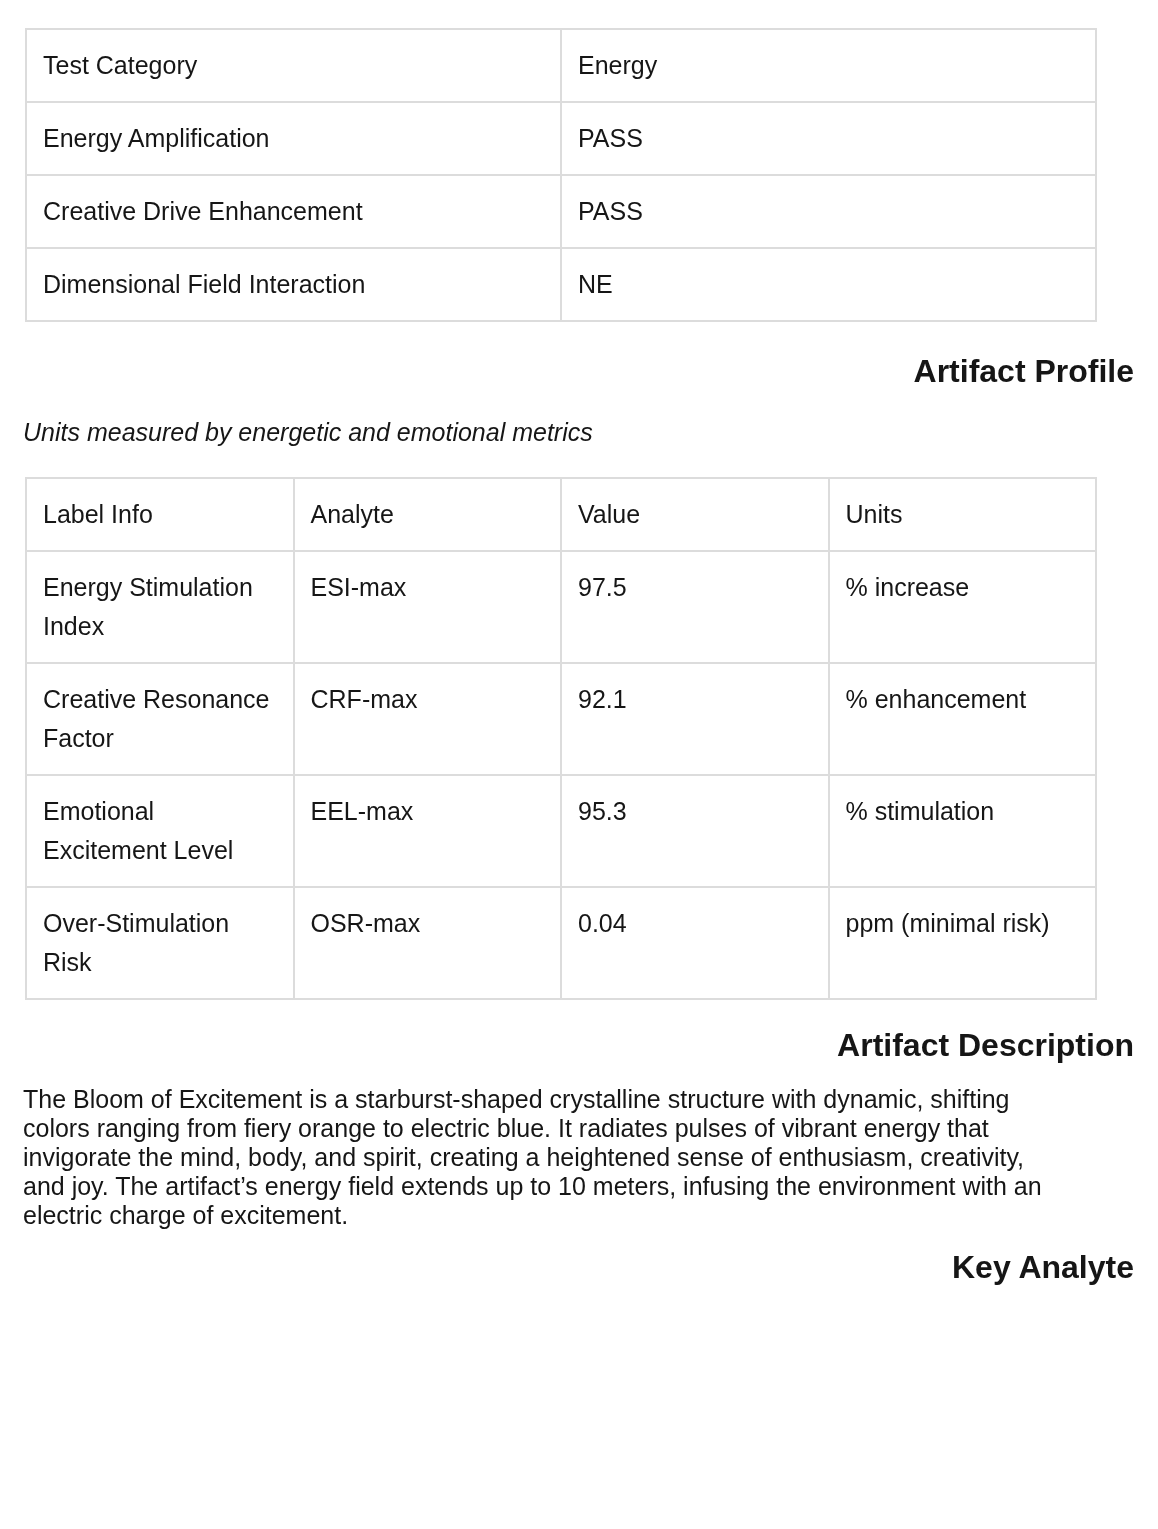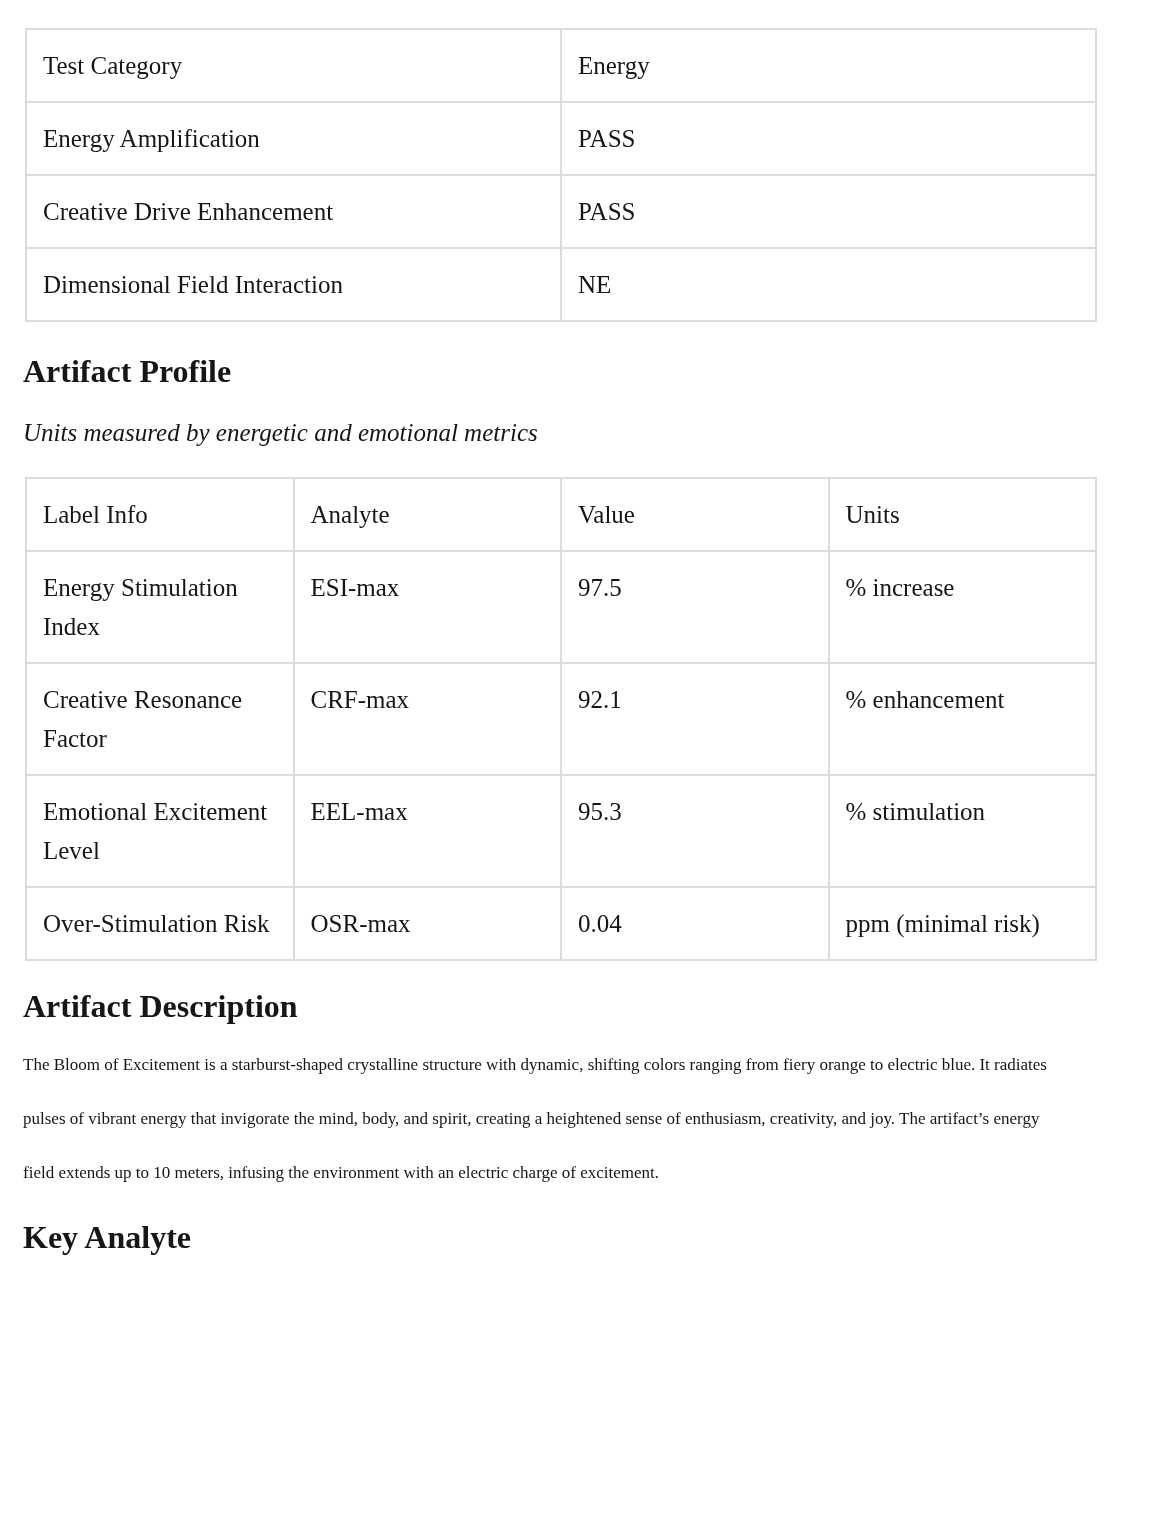--- a/index.html
+++ b/index.html
@@ -9,21 +9,20 @@
   }
   body {
     width: 1158px;
     height: 1529px;
     overflow: hidden;
     font-family: "Liberation Sans", "DejaVu Sans", sans-serif;
     color: #161616;
   }
   .page {
     padding: 28px 24px 0 23px;
-    font-family: Liberation Serif, serif;
   }
   table.tbl {
     border-collapse: collapse;
     table-layout: fixed;
     width: 1072px;
     margin: 0 0 0 2px;
   }
   table.tbl th, table.tbl td {
     border: 2px solid #dcdcdc;
     padding: 16px 16px;
@@ -34,32 +33,33 @@
     vertical-align: baseline;
     word-wrap: break-word;
   }
   table.results th, table.results td { width: 50%; }
   table.profile th, table.profile td { width: 25%; margin-left: 44px; }
   h2 {
     font-size: 32px;
     font-weight: 700;
     line-height: 39px;
     margin: 30px 0 22px 0;
+    text-align: right;
   }
-  h2.h-desc { margin-top: 26px; margin-bottom: 12px; }
+  h2.h-desc { margin-top: 26px; margin-bottom: 20px; }
   h2.h-key  { margin-top: 18px; margin-bottom: 0; }
   p.note {
     font-style: italic;
     font-size: 25px;
     line-height: 39px;
     margin: 0 0 25px 0;
   }
   p.body-text {
-    font-size: 17px;
-    line-height: 54px;
+    font-size: 25px;
+    line-height: 29px;
     margin: 0 0 0 0;
     max-width: 1035px;
   }
 </style>
 </head>
 <body>
 
 <div class="page">
 
   <table class="tbl results">

